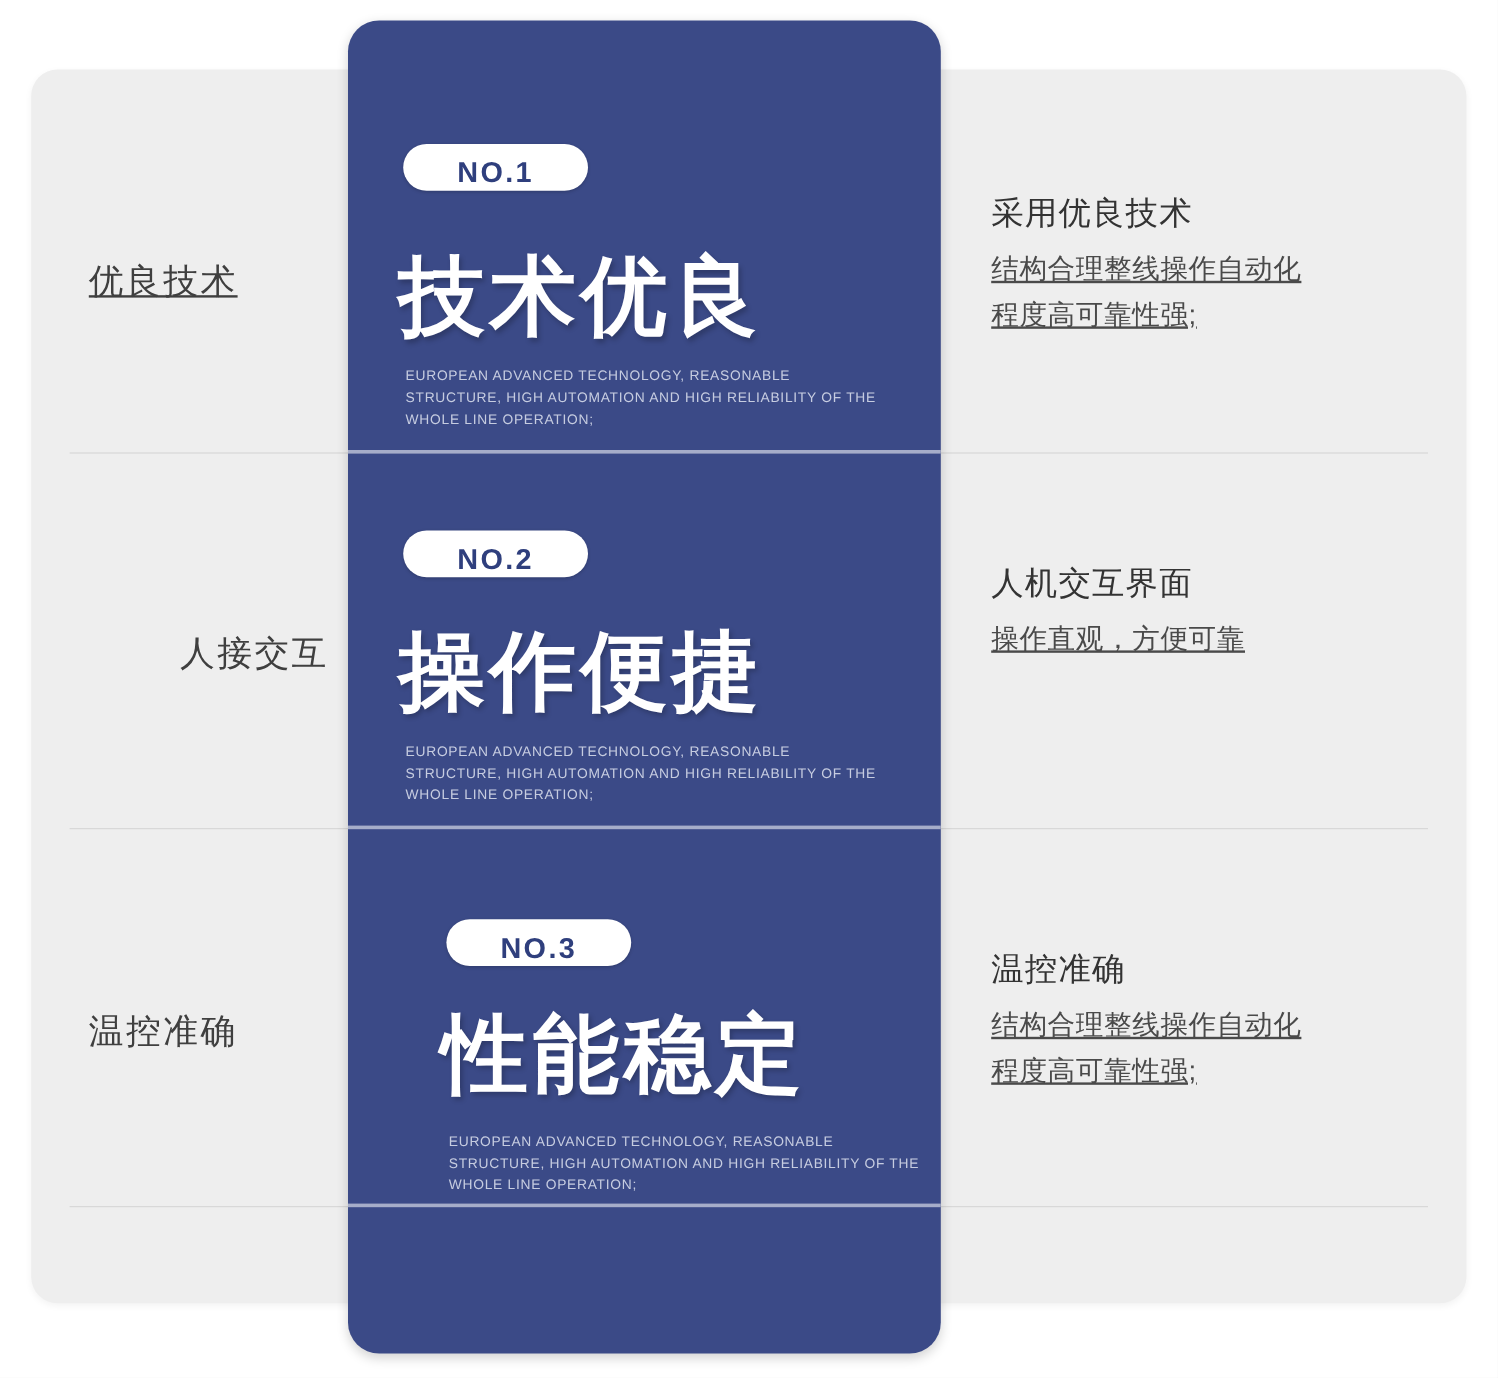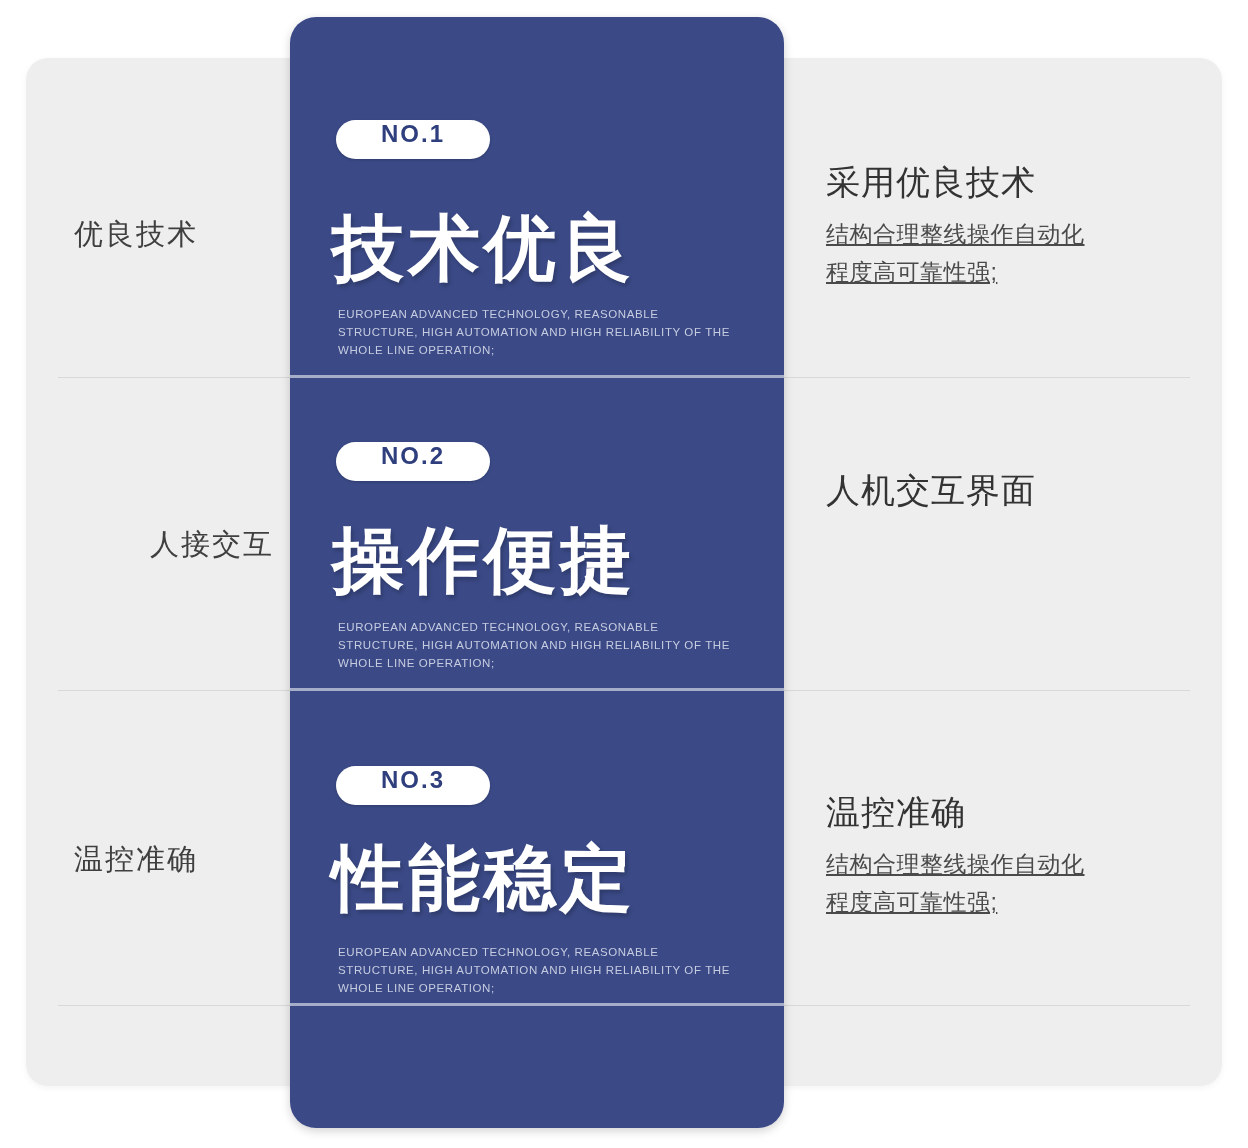--- a/index.html
+++ b/index.html
@@ -43,35 +43,35 @@
   .left-label {
     position: absolute;
     left: 74px;
     width: 200px;
     font-size: 29px;
     color: #3f3f3f;
     letter-spacing: 2px;
     font-family: "Liberation Sans", "DejaVu Sans", sans-serif;
     white-space: nowrap;
   }
-  .left-label.l1 { top: 215px; }
+  .left-label.l1 { top: 215px; text-decoration: underline; }
   .left-label.l2 { top: 525px; text-align: right; }
   .left-label.l3 { top: 840px; }
 
   
   .right-block {
     position: absolute;
     left: 826px;
     width: 372px;
   }
   .right-block.r1 { top: 160px; }
   .right-block.r2 { top: 468px; }
   .right-block.r3 { top: 790px; }
   .right-title {
-    font-size: 34px;
+    font-size: 27px;
     color: #333333;
     letter-spacing: 1px;
     margin-bottom: 9px;
     white-space: nowrap;
   }
   .right-line {
     font-size: 23px;
     color: #4a4a4a;
     line-height: 38px;
     letter-spacing: 0.5px;
@@ -103,32 +103,32 @@
   .blue-sep.s2 { top: 671px; }
   .blue-sep.s3 { top: 986px; }
 
   .blue-card {
     position: absolute;
     left: 0;
     width: 494px;
   }
   .blue-card.c1 { top: 0px;   height: 358px; }
   .blue-card.c2 { top: 361px; height: 268px; }
-  .blue-card.c3 { top: 674px; height: 312px; }
+  .blue-card.c3 { top: 674px; height: 312px; margin-left: 36px; }
 
   
   .badge {
     position: absolute;
     left: 46px;
     width: 154px;
     height: 39px;
     background: #ffffff;
     border-radius: 20px;
     display: flex;
-    align-items: flex-start;
+    align-items: flex-end;
     justify-content: center;
     box-shadow: 0 1px 3px rgba(0,0,0,0.2);
   }
   .badge-text {
     font-size: 24px;
     font-weight: bold;
     color: #2f3f7d;
     letter-spacing: 2px;
     font-family: "Liberation Sans", "DejaVu Sans", sans-serif;
   }
@@ -179,20 +179,21 @@
 <div class="left-label l3">温控准确</div>
 
 <div class="right-block r1">
   <div class="right-title">采用优良技术</div>
   <div class="right-line">结构合理整线操作自动化</div>
   <div class="right-line">程度高可靠性强;</div>
 </div>
 
 <div class="right-block r2">
   <div class="right-title">人机交互界面</div>
+  <div class="right-line">操作直观，方便可靠</div>
 </div>
 
 <div class="right-block r3">
   <div class="right-title">温控准确</div>
   <div class="right-line">结构合理整线操作自动化</div>
   <div class="right-line">程度高可靠性强;</div>
 </div>
 
 <div class="blue-column">
 

